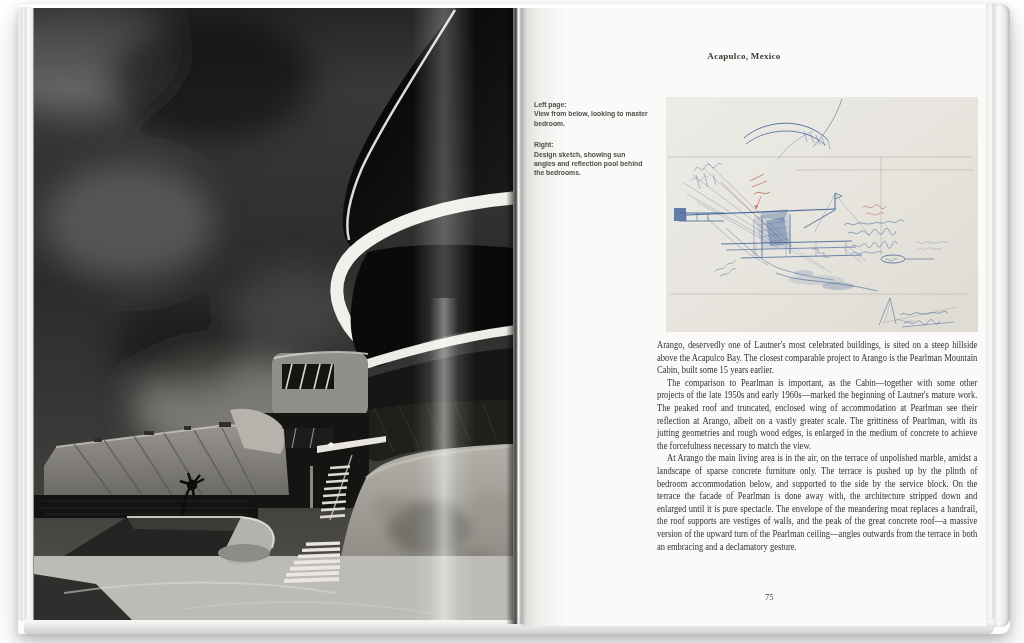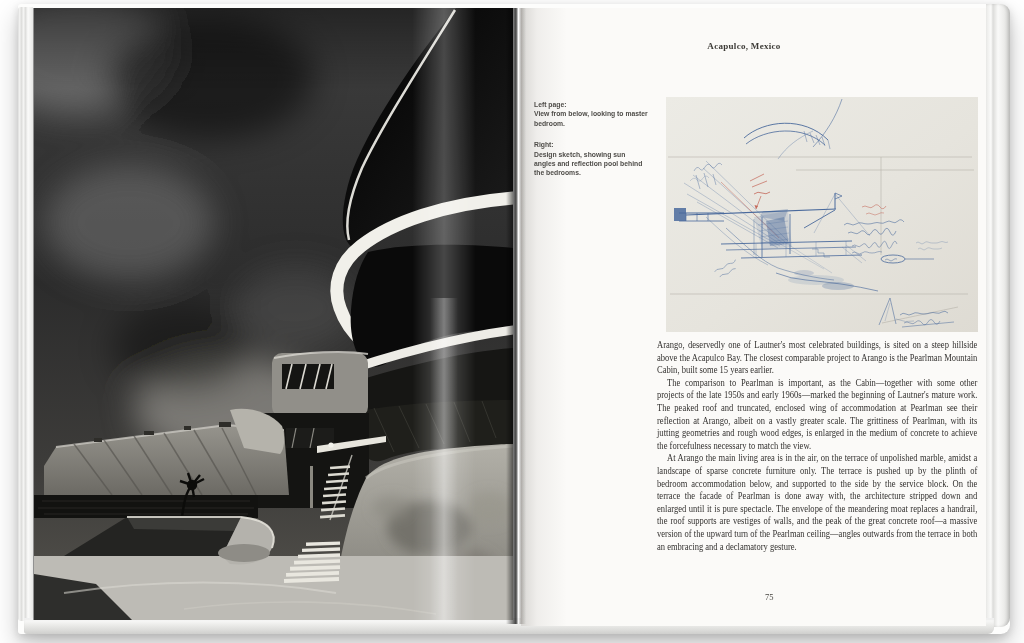--- a/index.html
+++ b/index.html
@@ -28,21 +28,21 @@
   .left-page svg{display:block;}
   .right-page{position:absolute;left:503px;top:4px;width:465px;height:618px;background:var(--page_paper);}
   .gutter{position:absolute;left:488px;top:4px;width:20px;height:616px;z-index:5;pointer-events:none;
         background:linear-gradient(90deg,rgba(0,0,0,0) 0,rgba(0,0,0,.5) 35%,rgba(15,15,15,.78) 50%,
                    rgba(255,255,255,.45) 62%,rgba(60,55,50,.3) 72%,rgba(0,0,0,0) 100%);}
   .gutter-shade{position:absolute;left:0;top:0;bottom:0;width:48px;pointer-events:none;
         background:linear-gradient(90deg,rgba(90,85,78,.22),rgba(120,115,108,.09) 16px,rgba(0,0,0,0) 46px);}
   .title-block{position:absolute;left:118px;top:27px;width:210px;text-align:center;}
   .title{font-family:"Liberation Serif",serif;font-size:20px;line-height:1.1;color:#2c2a27;letter-spacing:.2px;}
   .subtitle{font-family:"Liberation Serif",serif;font-weight:700;font-size:9px;line-height:1.2;color:#3c3a36;
-        margin-top:6px;letter-spacing:.3px;}
+        margin-top:16px;letter-spacing:.3px;}
   .captions{position:absolute;left:13px;top:92px;width:114px;color:#4e4c48;
         font-size:6.8px;font-weight:700;line-height:1.38;}
   .cap-gap{margin-top:12px;}
   .sketch{position:absolute;left:145px;top:89px;width:312px;height:235px;}
   .sketch svg{display:block;}
   .body-text{position:absolute;left:136px;top:331px;width:352px;
         transform:scaleX(.91);transform-origin:left top;
         font-family:"Liberation Serif",serif;font-size:9.4px;line-height:12.6px;color:#343230;
         text-align:justify;}
   .body-text p{margin:0;}

